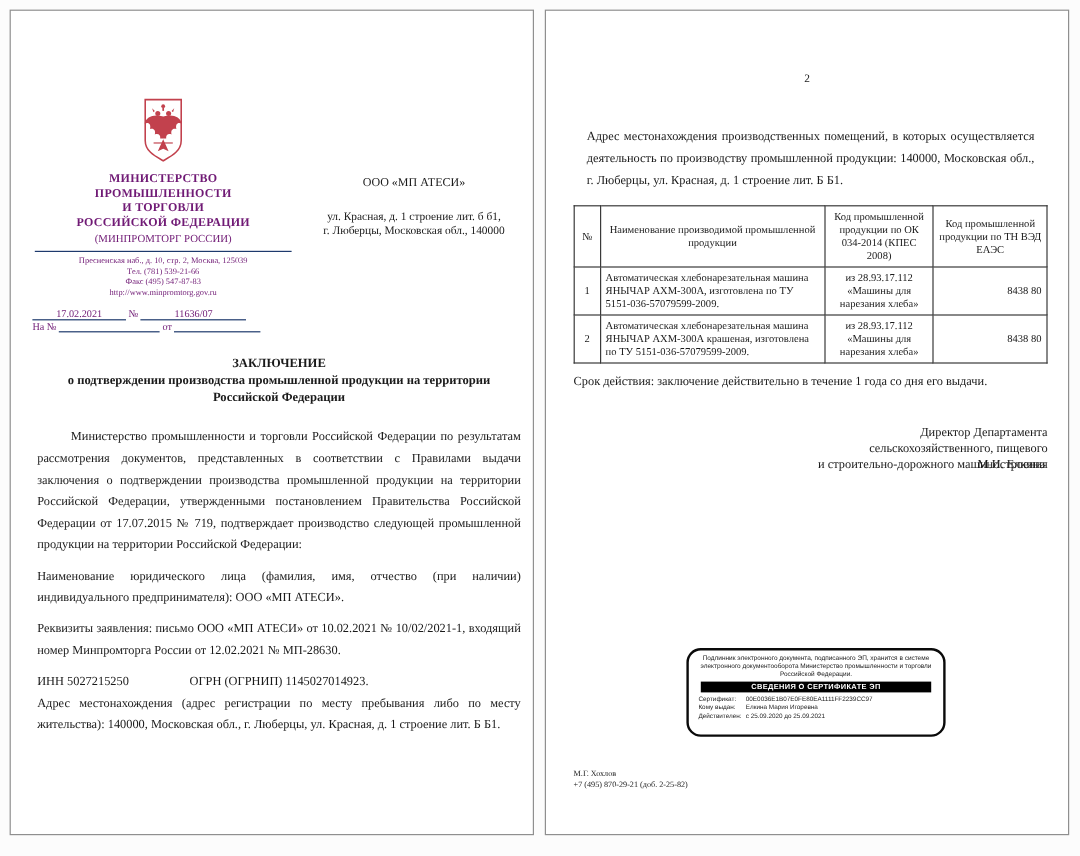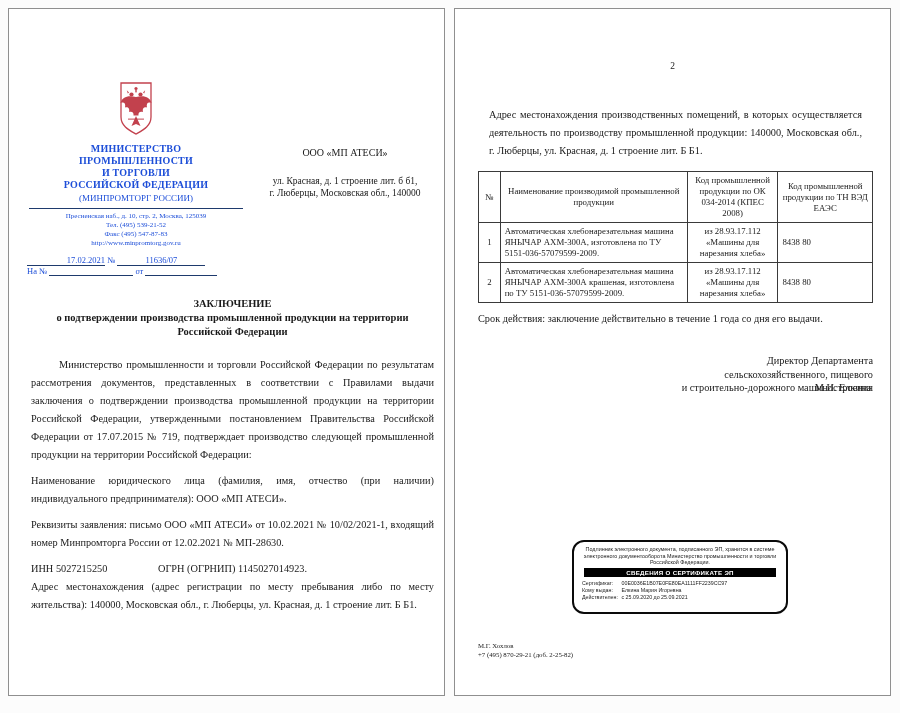--- a/index.html
+++ b/index.html
@@ -11,21 +11,21 @@
   .page{
     position:absolute;top:8px;width:437px;height:688px;
     background:#ffffff;border:1px solid #8f8f8f;box-sizing:border-box;
   }
   #page1{left:8px;}
   #page2{left:454px;}
 
   
   .lh{
     position:absolute;left:12px;top:72px;width:230px;
-    text-align:center;color:#1d4ed8;
+    text-align:center;color:#701a75;
   }
   .emblem{display:inline-block;line-height:0;}
   .ministry-line{font-weight:bold;font-size:10px;line-height:12px;letter-spacing:.2px;}
   .ministry-short{font-size:9px;line-height:12px;margin-top:1px;}
   .lh-divider{border:none;border-top:1px solid #1e3a6d;margin:4px 8px 3px;}
   .lh-small{font-size:7px;line-height:9px;}
   .dateline{margin-top:7px;font-size:8.5px;text-align:left;padding-left:6px;white-space:nowrap;}
   .u-filled{display:inline-block;border-bottom:1px solid #1e3a6d;text-align:center;}
   .u-blank{display:inline-block;border-bottom:1px solid #1e3a6d;height:9px;vertical-align:bottom;}
   .refline{font-size:8.5px;text-align:left;padding-left:6px;white-space:nowrap;}
@@ -62,21 +62,21 @@
     width:100%;border-collapse:collapse;margin-top:10px;
     font-size:8.8px;line-height:11px;
   }
   table.products th,table.products td{
     border:1px solid #3a3a3a;padding:3px 4px;vertical-align:middle;
   }
   table.products th{font-weight:normal;text-align:center;}
   td.c-num{text-align:center;}
   td.c-name{text-align:left;padding-left:6px;}
   td.c-code{text-align:center;}
-  td.c-tnved{text-align:left;}
+  td.c-tnved{text-align:right;}
   .validity{margin-top:7px;font-size:10.3px;text-align:left;}
   .director{margin-top:26px;font-size:10.3px;line-height:13.5px;text-align:right;position:relative;}
   .director-name{position:absolute;right:2px;bottom:0;}
 
   .stamp{
     position:absolute;top:531px;left:117px;width:216px;height:74px;
     border:2px solid #0a0a0a;border-radius:12px;box-sizing:border-box;
     padding:4px 8px 3px;background:#fff;
     font-family:"Liberation Sans", sans-serif;text-align:center;
   }
@@ -114,26 +114,26 @@
         </g>
       </svg>
     </span>
     <div class="ministry-line">МИНИСТЕРСТВО</div>
     <div class="ministry-line">ПРОМЫШЛЕННОСТИ</div>
     <div class="ministry-line">И ТОРГОВЛИ</div>
     <div class="ministry-line">РОССИЙСКОЙ ФЕДЕРАЦИИ</div>
     <div class="ministry-short">(МИНПРОМТОРГ РОССИИ)</div>
     <hr class="lh-divider">
     <div class="lh-small">Пресненская наб., д. 10, стр. 2, Москва, 125039</div>
-    <div class="lh-small">Тел. (495) 539-21-52</div>
+    <div class="lh-small">Тел. (781) 539-21-66</div>
     <div class="lh-small">Факс (495) 547-87-83</div>
     <div class="lh-small">http://www.minpromtorg.gov.ru</div>
 
     <div class="dateline">
-      <span class="u-filled" style="width:78px;text-align:right;">17.02.2021</span>
+      <span class="u-filled" style="width:78px;">17.02.2021</span>
       <span>№</span>
       <span class="u-filled" style="width:88px;">11636/07</span>
     </div>
     <div class="refline">
       <span>На №</span>
       <span class="u-blank" style="width:84px;"></span>
       <span>от</span>
       <span class="u-blank" style="width:72px;"></span>
     </div>
   </div>

